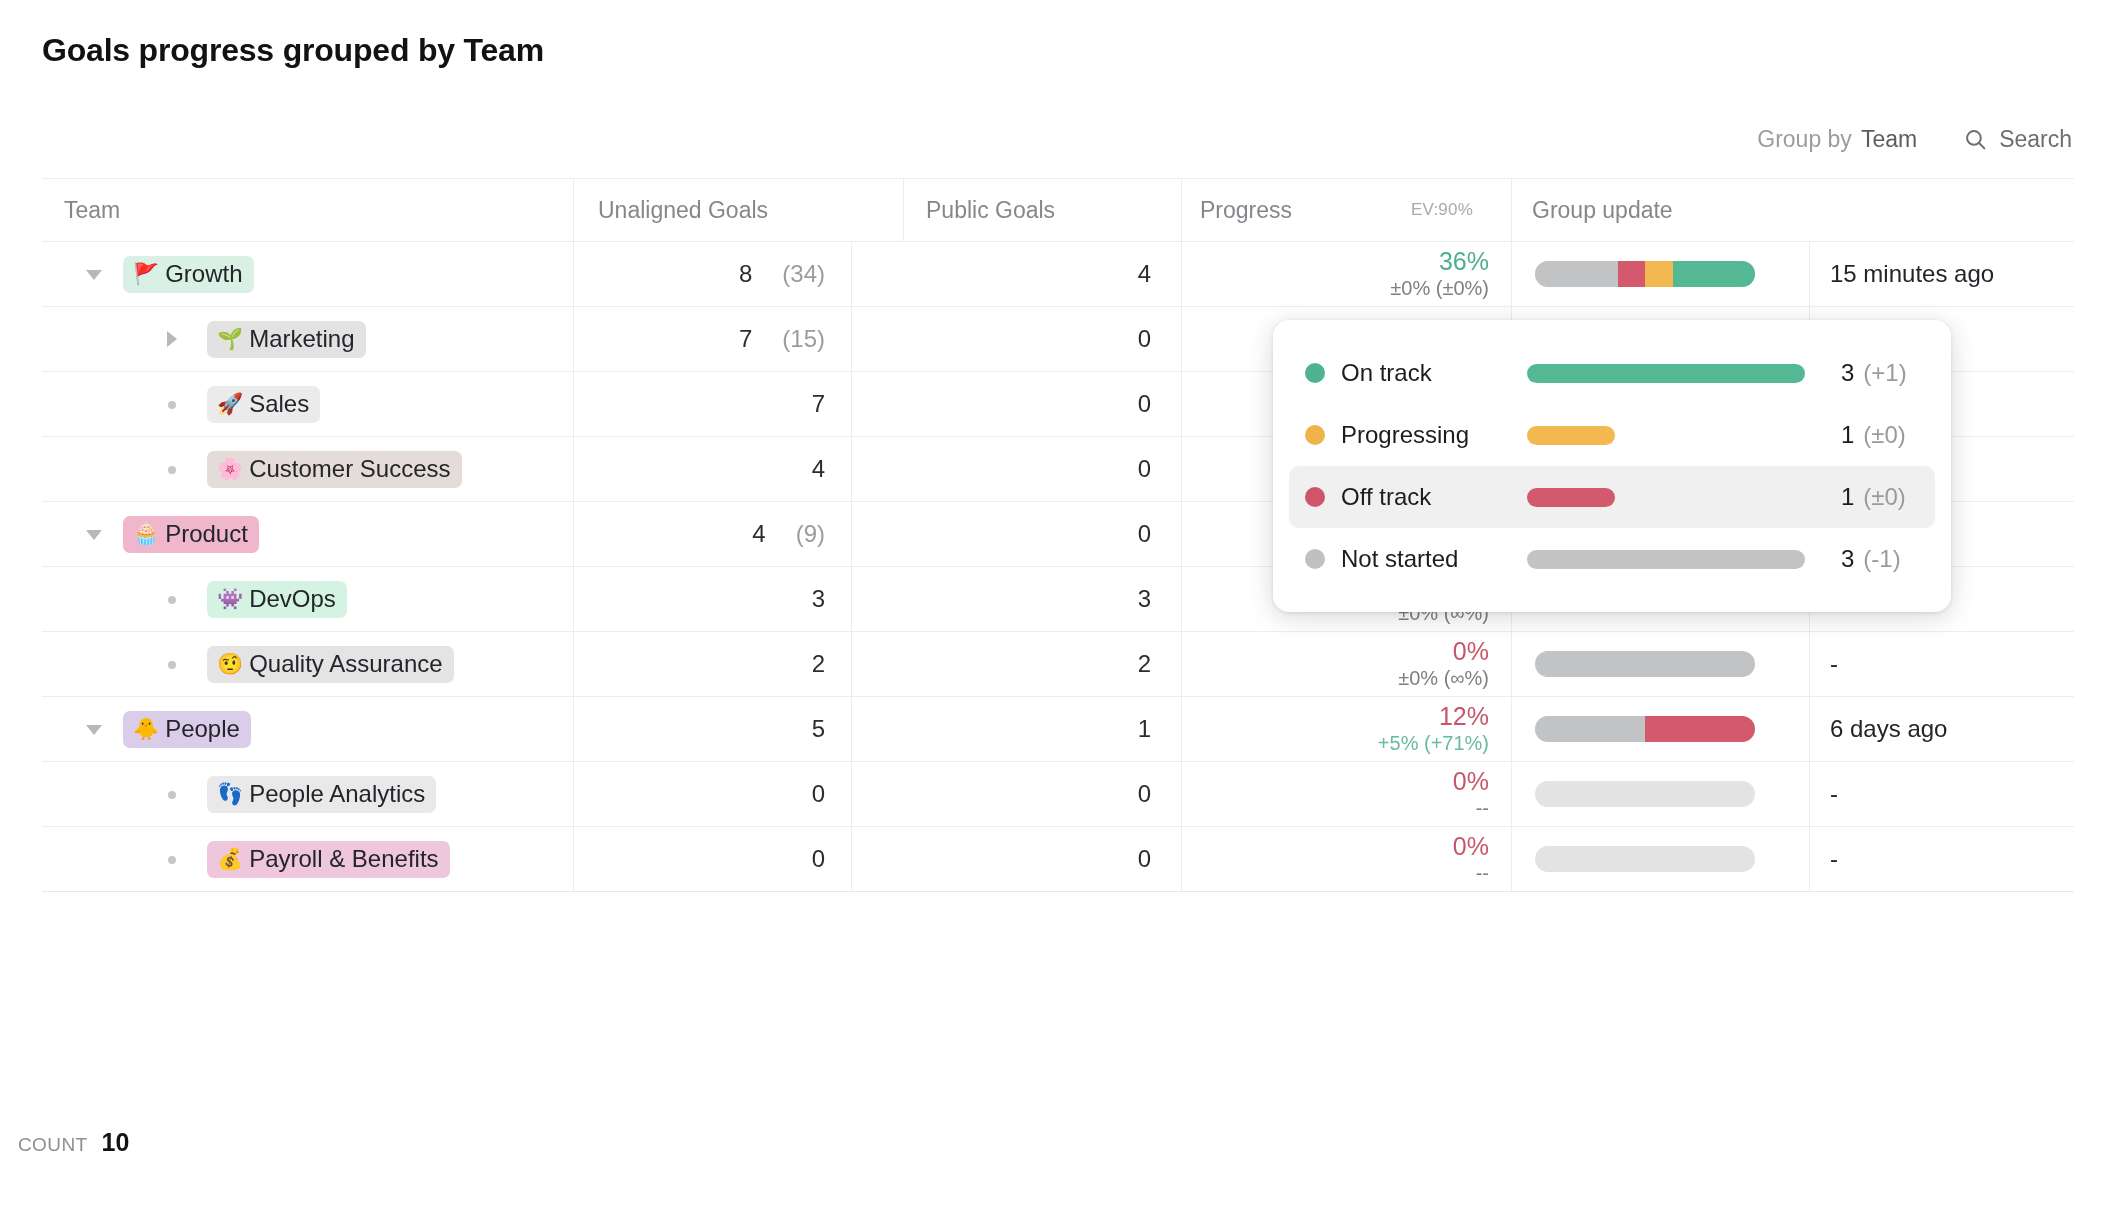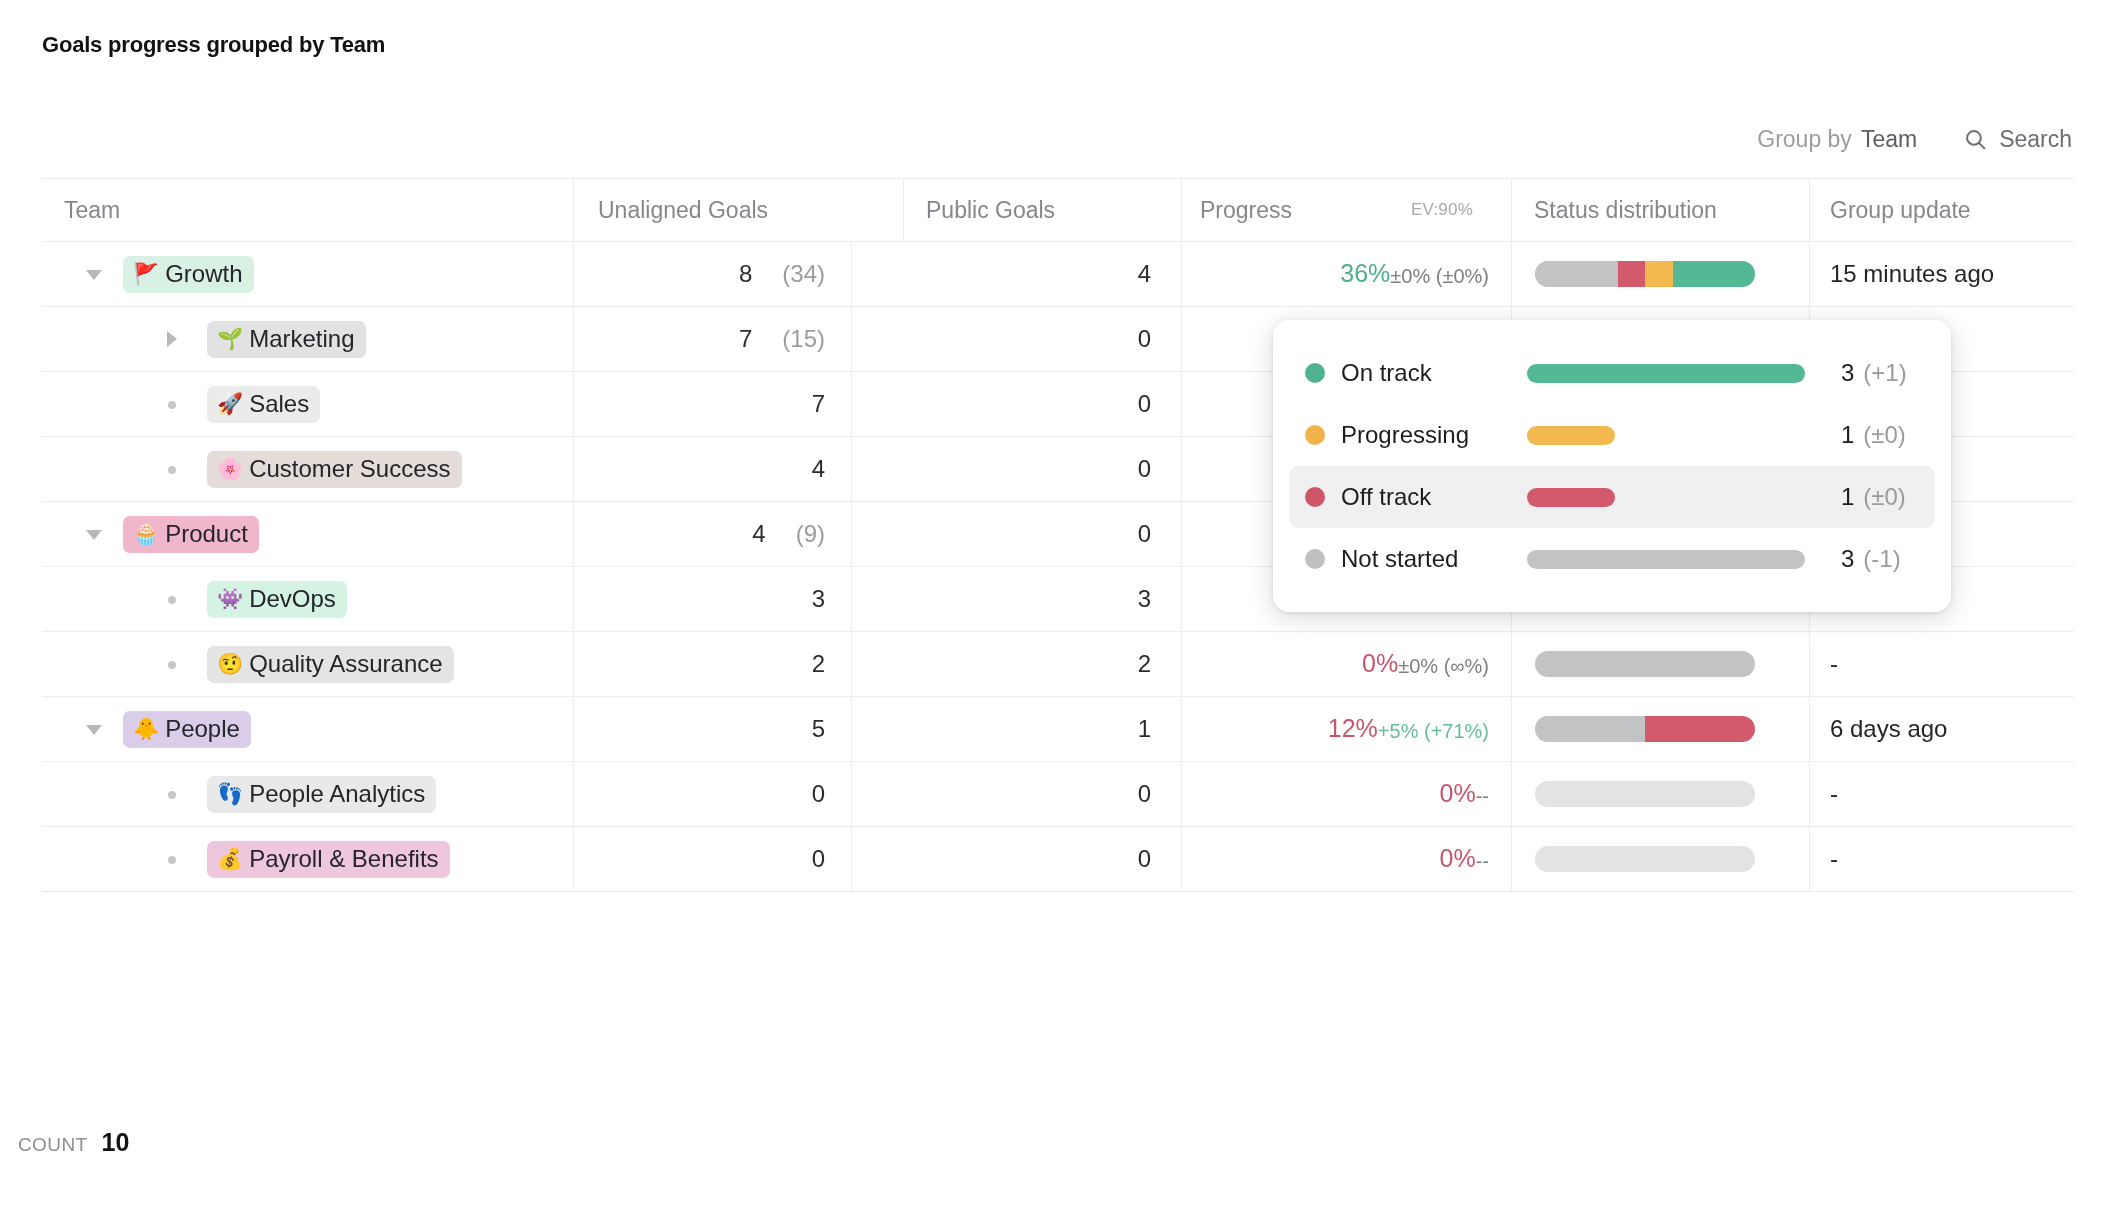--- a/index.html
+++ b/index.html
@@ -9,21 +9,21 @@
     background: #ffffff;
     font-family: "Liberation Sans", sans-serif;
     -webkit-font-smoothing: antialiased;
   }
   .page { position: relative; width: 2112px; height: 1226px; overflow: hidden; }
 
   
   .page-title {
     position: absolute;
     left: 42px; top: 32px;
-    font-size: 22px;
+    font-size: 32px;
     font-weight: bold;
     color: #111214;
     letter-spacing: -0.2px;
   }
 
   
   .toolbar {
     position: absolute;
     right: 40px; top: 122px;
     display: flex;
@@ -129,21 +129,21 @@
     font-size: 24px;
     color: #24252a;
     white-space: nowrap;
     cursor: pointer;
   }
   .chip .emoji { font-size: 21px; line-height: 1; }
 
   
   .prog-stack {
     display: flex;
-    flex-direction: row;
+    flex-direction: column;
     align-items: flex-end;
     line-height: 1.18;
   }
   .prog-main { font-size: 25px; }
   .prog-main.green { color: #4fae8b; }
   .prog-main.red   { color: #c8566a; }
   .prog-sub { font-size: 20px; color: #8a8b90; }
   .prog-sub.green { color: #67bc9b; }
   .prog-sub.dim { color: #7e7f84; }
 
@@ -226,21 +226,20 @@
     <div class="row header">
       <div class="cell c-team">Team</div>
       <div class="cell c-unaligned">Unaligned Goals</div>
       <div class="cell c-public">Public Goals</div>
       <div class="cell c-progress">
         <span class="hdr-progress-wrap">
           <span>Progress</span>
           <span class="hdr-ev">EV:90%</span>
         </span>
       </div>
-      <div class="cell c-status">Status distribution</div>
       <div class="cell c-update">Group update</div>
     </div>
 
     <div id="tbody">
         <div class="row body">
           <div class="cell c-team">
             <div class="team-inner" style="padding-left: 44px;">
               <span class="twisty down"></span>
               <span class="chip" style="background: rgb(217, 240, 228); margin-left: 20px;">
                 <span class="emoji">🚩</span>

